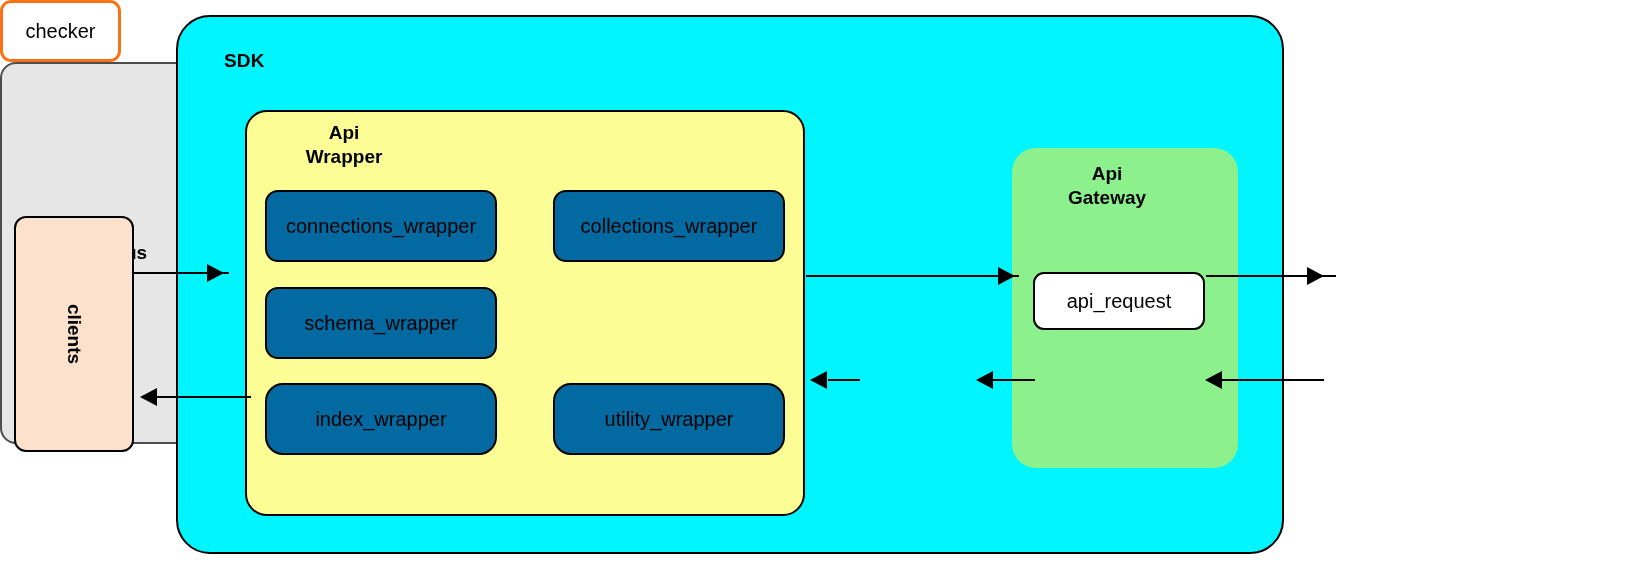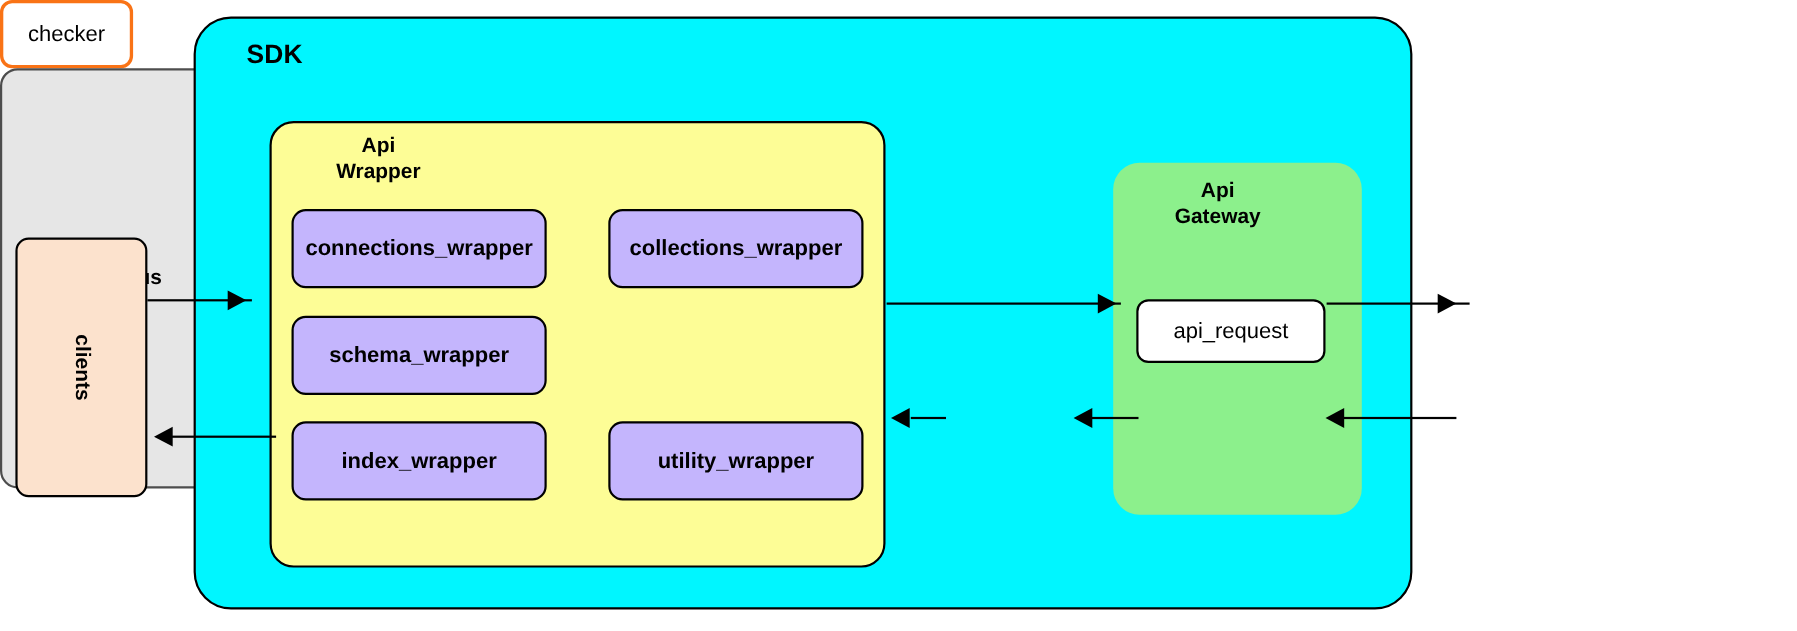--- a/index.html
+++ b/index.html
@@ -56,23 +56,23 @@
     top: 15px;
     width: 1108px;
     height: 539px;
     background: #00f6ff;
     border-radius: 34px;
     border: 2px solid #000000;
   }
   #sdk-title {
     position: absolute;
     left: 46px;
-    top: 19px;
-    font-weight: bold;
-    font-size: 24px;
+    top: 33px;
+    font-weight: bold;
+    font-size: 19px;
     color: #000000;
     letter-spacing: .2px;
   }
   
   #apiwrapper-box {
     left: 245px;
     top: 110px;
     width: 560px;
     height: 406px;
     background: #fdfd96;
@@ -87,36 +87,35 @@
     font-weight: bold;
     font-size: 19px;
     line-height: 24px;
     color: #000000;
     text-align: center;
   }
   .wrapper-cell {
     position: absolute;
     width: 232px;
     height: 72px;
-    background: #c4b5fd;
+    background: #0369a1;
     border: 2px solid #000000;
     border-radius: 13px;
     display: flex;
     align-items: center;
     justify-content: center;
     font-size: 20px;
     color: #000000;
     box-sizing: border-box;
-    font-weight: bold;
   }
   .col-a { left: 265px; }
   .col-b { left: 553px; }
   .row-1 { top: 190px; }
   .row-2 { top: 287px; text-align: right; }
-  .row-3 { top: 383px; }
+  .row-3 { top: 383px; border-radius: 18px; }
   
   #apigateway-box {
     left: 1012px;
     top: 148px;
     width: 226px;
     height: 320px;
     background: #8cf08c;
     border: none;
     border-radius: 24px;
   }

